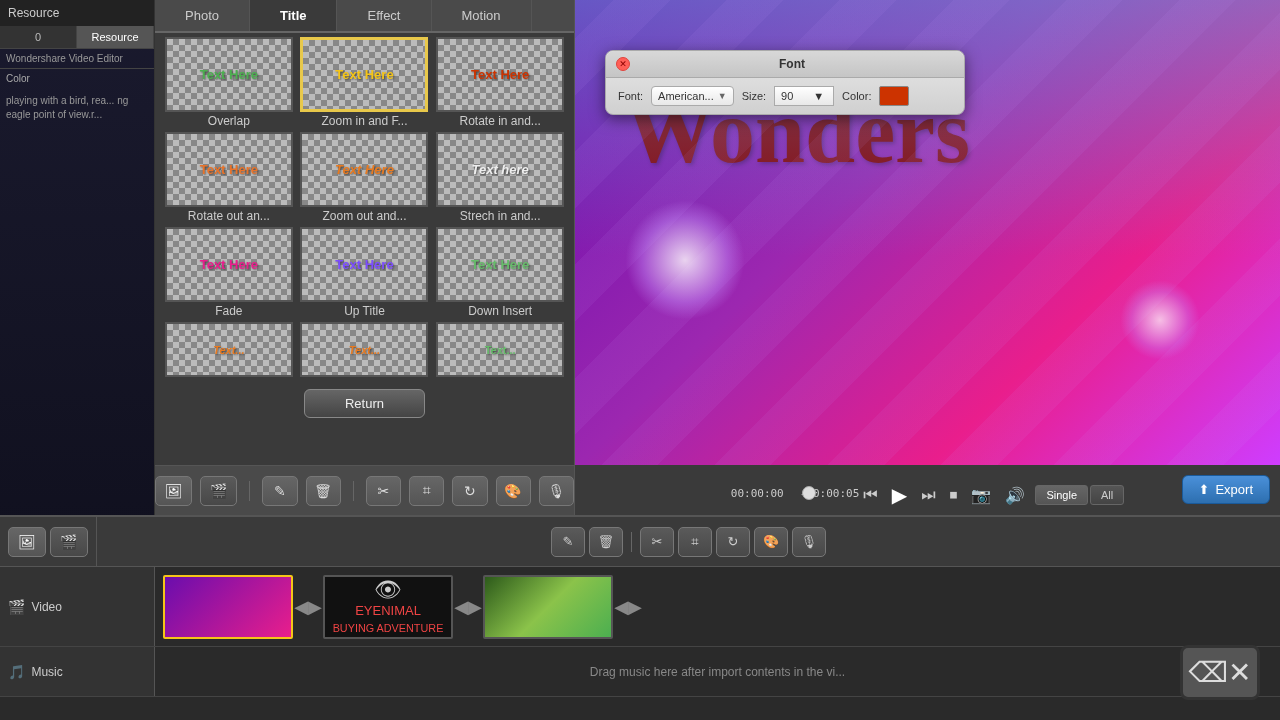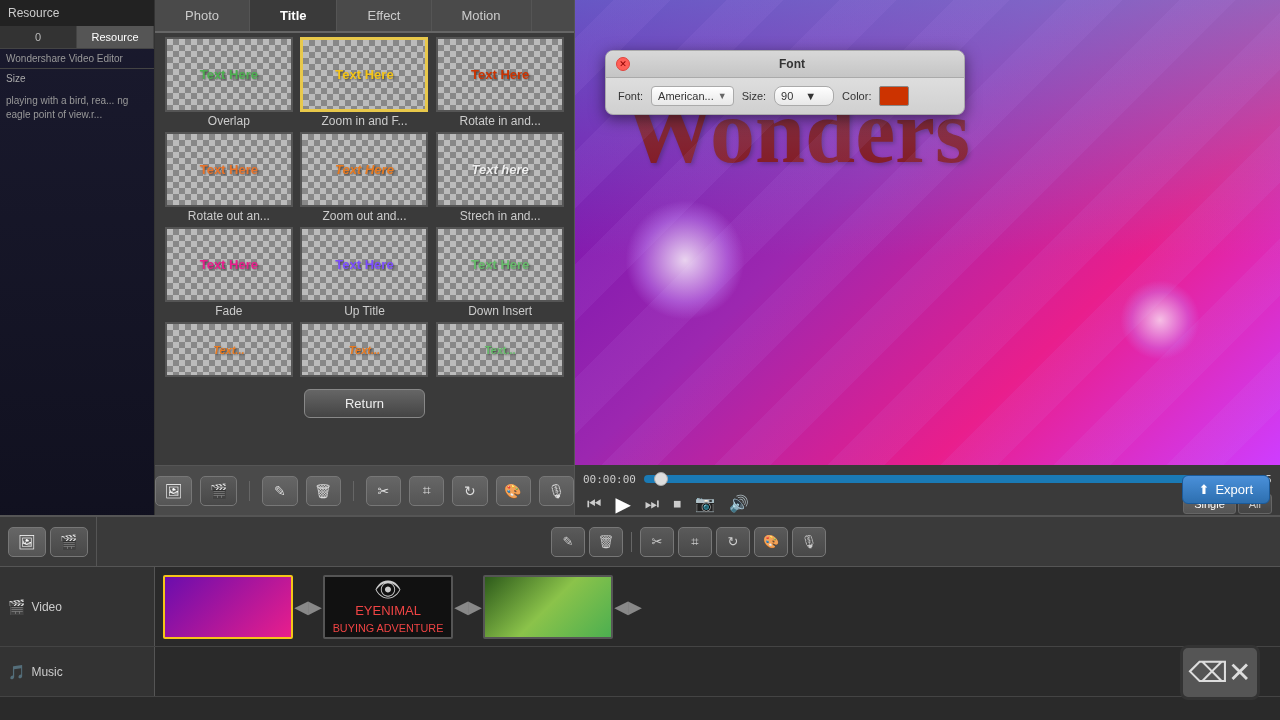--- a/index.html
+++ b/index.html
@@ -325,27 +325,27 @@
       color: #333;
       display: flex;
       align-items: center;
       gap: 4px;
       cursor: pointer;
     }
     .font-select .chevron { font-size: 9px; color: #666; }
     .size-select {
       background: linear-gradient(to bottom, #fff, #e8e8e8);
       border: 1px solid #aaa;
-      border-radius: 8px;
+      border-radius: 0;
       padding: 3px 6px;
       font-size: 11px;
       color: #333;
       display: flex;
       align-items: center;
-      gap: 12px;
+      gap: 20px;
       cursor: pointer;
       width: 60px;
     }
     .color-swatch {
       width: 30px;
       height: 20px;
       background: #cc3300;
       border: 1px solid #888;
       border-radius: 2px;
       cursor: pointer;
@@ -353,21 +353,21 @@
 
     
     .transport-bar {
       position: absolute;
       left: 575px;
       top: 465px;
       right: 0;
       height: 60px;
       background: #3a3a3a;
       display: flex;
-      flex-direction: column;
+      flex-direction: row;
       justify-content: center;
       padding: 15px 8px;
     }
     .time-row {
       display: flex;
       align-items: center;
       gap: 8px;
       margin-bottom: 4px;
     }
     .time-display {
@@ -673,21 +673,21 @@
 
 <div class="left-sidebar">
   <div class="resource-label">Resource</div>
   <div class="tab-row">
     <button class="tab-btn">0</button>
     <button class="tab-btn active">Resource</button>
   </div>
   <div style="padding:4px 6px; font-size:10px; color:#999; border-bottom:1px solid #444;">
     <span>Wondershare Video Editor</span>
   </div>
-  <div style="padding:4px 6px; font-size:10px; color:#aaa;">Size</div>
+  <div style="padding:4px 6px; font-size:10px; color:#aaa;">Color</div>
   <div class="desc-text">playing with a bird, rea... ng eagle point of view.r...</div>
   <div class="search-bar">
     <span class="search-icon">🔍</span>
     <input type="text" placeholder="Search by name" style="">
   </div>
 </div>
 
 <div class="title-panel">
 
   <div class="tabs-row">
@@ -896,18 +896,21 @@
       </div>
       <div class="transition-arrow">◀▶</div>
     </div>
   </div>
 
   <div class="track-row" style="height:50px;">
     <div class="track-label">
       <span class="track-icon">🎵</span>
       <span>Music</span>
     </div>
+    <div class="music-track-content">
+      <span>Drag music here after import contents in the vi...</span>
+    </div>
   </div>
 </div>
 
 <div class="backspace-btn">
   <span class="backspace-symbol">⌫✕</span>
 </div>
 
 </body></html>

